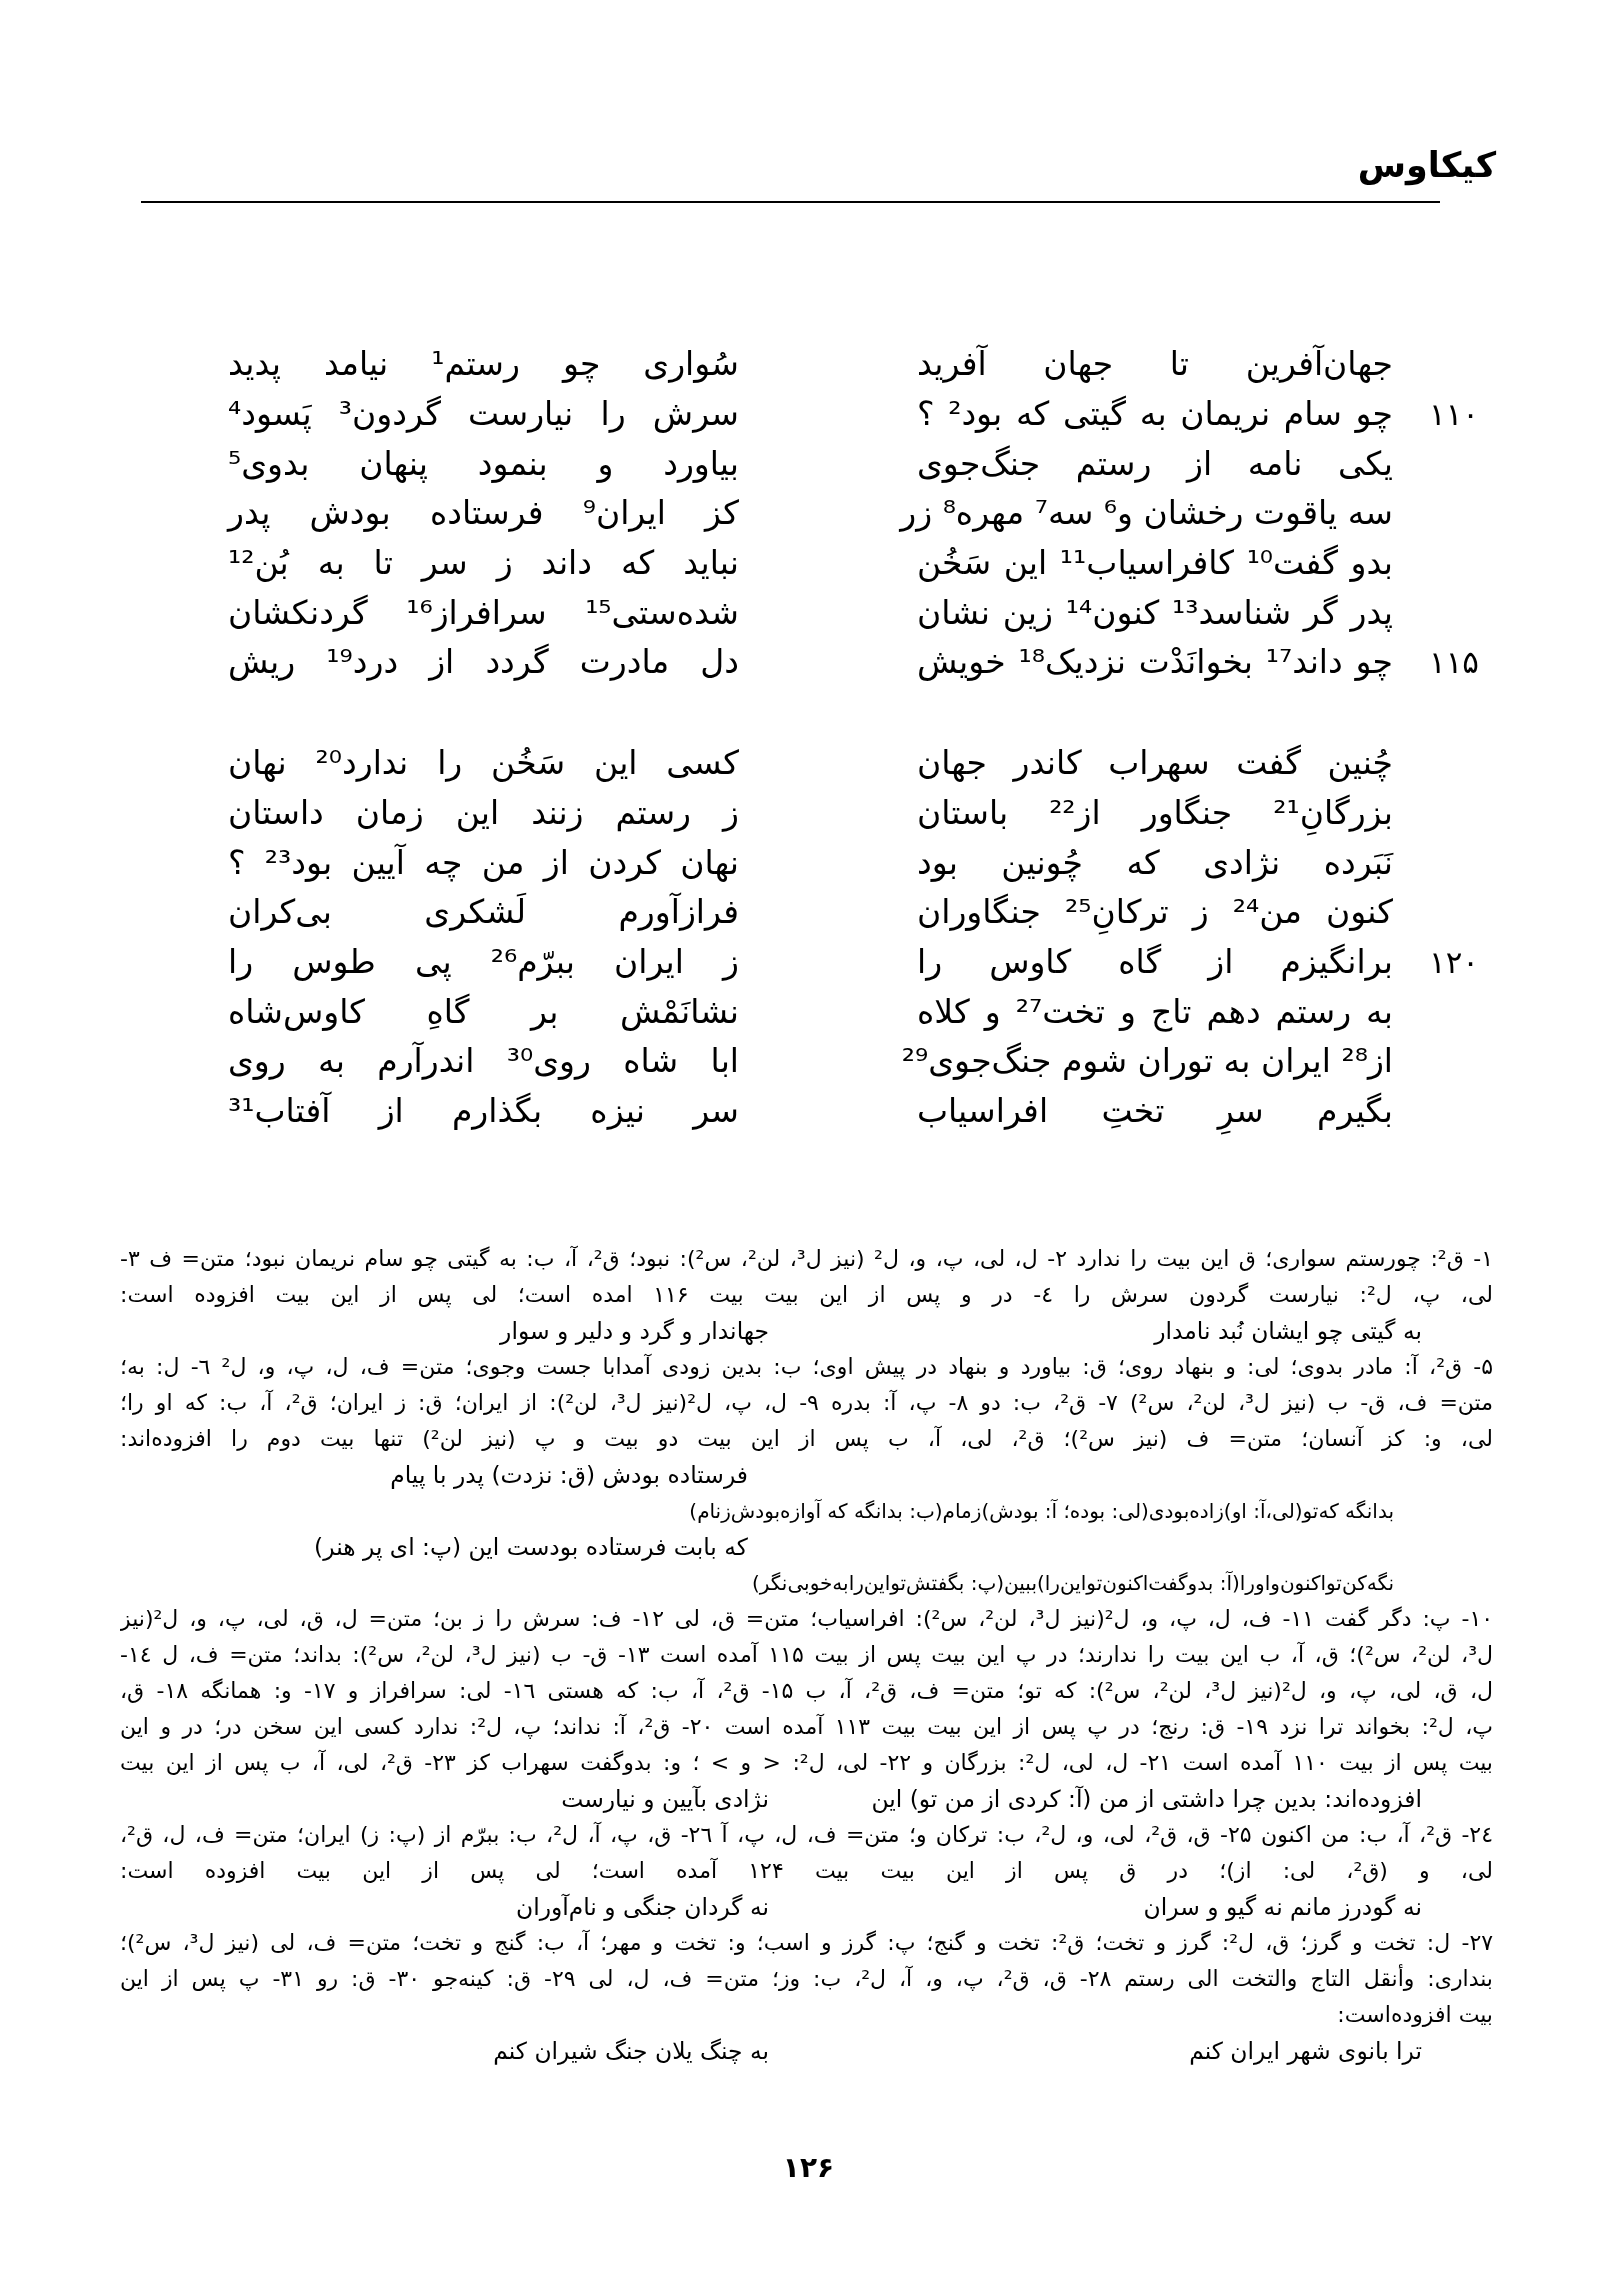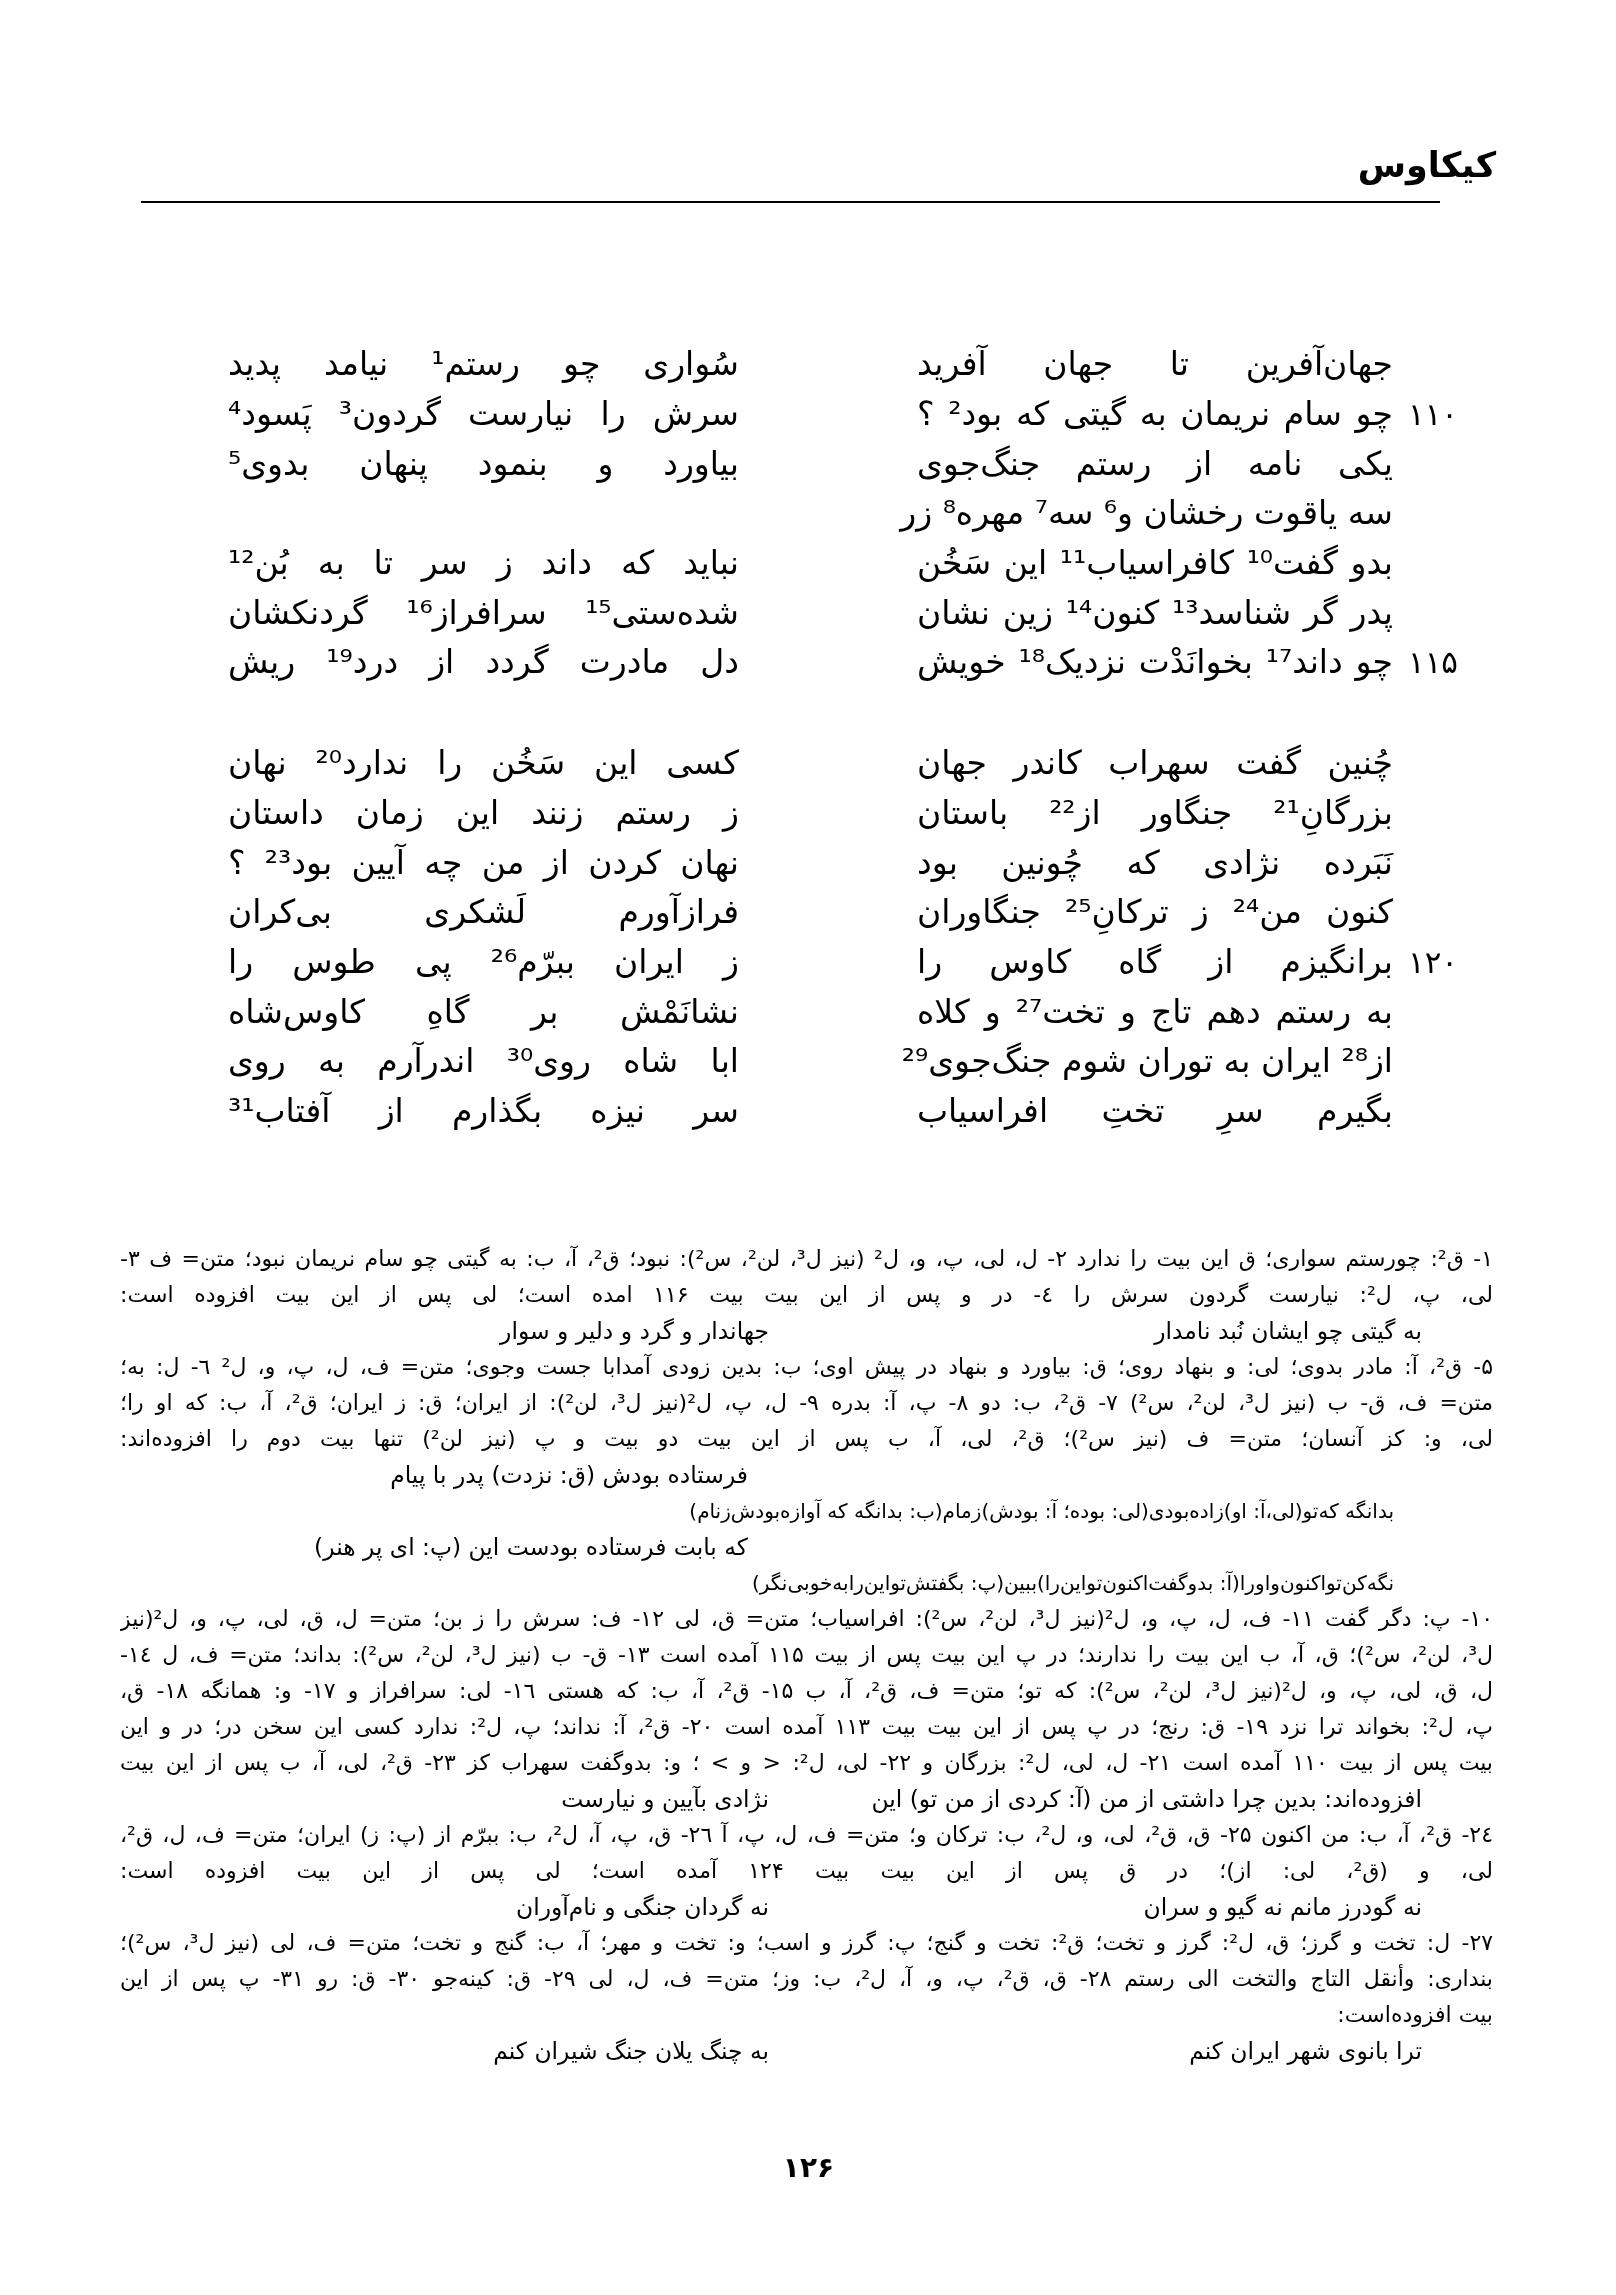--- a/index.html
+++ b/index.html
@@ -15,21 +15,21 @@
   .head-rule {
     position:absolute; left:141px; width:1299px; top:201px; height:2.1px; background:#000;
   }
   
   .verses { position:absolute; left:0; top:0; width:1617px; }
   .verse-row {
     position:absolute; height:50px; font-size:33px; line-height:50px;
     white-space:nowrap;
   }
   .verse-num {
-    position:absolute; right:138px; width:71px; text-align:left; font-size:31px;
+    position:absolute; right:138px; width:71px; text-align:right; font-size:31px;
   }
   .hemi-right {
     position:absolute; right:224px; width:476px; text-align:justify; text-align-last:justify;
   }
   .hemi-left {
     position:absolute; right:878px; width:511px; text-align:justify; text-align-last:justify;
   }
   
   .footnotes {
     position:absolute; right:124px; top:1241px; width:1373px;
@@ -65,20 +65,21 @@
         <span class="hemi-left">سرش را نیارست گردون³ پَسود⁴</span>
       </div>
       <div class="verse-row" style="top: 439px; left: 0px; right: 0px;">
         <span class="verse-num"></span>
         <span class="hemi-right">یکی نامه از رستم جنگ‌جوی</span>
         <span class="hemi-left">بیاورد و بنمود پنهان بدوی⁵</span>
       </div>
       <div class="verse-row" style="top: 488px; left: 0px; right: 0px;">
         <span class="verse-num"></span>
         <span class="hemi-right">سه یاقوت رخشان و⁶ سه⁷ مهره⁸ زر</span>
+        <span class="hemi-left">کز ایران⁹ فرستاده بودش پدر</span>
       </div>
       <div class="verse-row" style="top: 538px; left: 0px; right: 0px;">
         <span class="verse-num"></span>
         <span class="hemi-right">بدو گفت¹⁰ کافراسیاب¹¹ این سَخُن</span>
         <span class="hemi-left">نباید که داند ز سر تا به بُن¹²</span>
       </div>
       <div class="verse-row" style="top: 588px; left: 0px; right: 0px;">
         <span class="verse-num"></span>
         <span class="hemi-right">پدر گر شناسد¹³ کنون¹⁴ زین نشان</span>
         <span class="hemi-left">شده‌ستی¹⁵ سرافراز¹⁶ گردنکشان</span>

